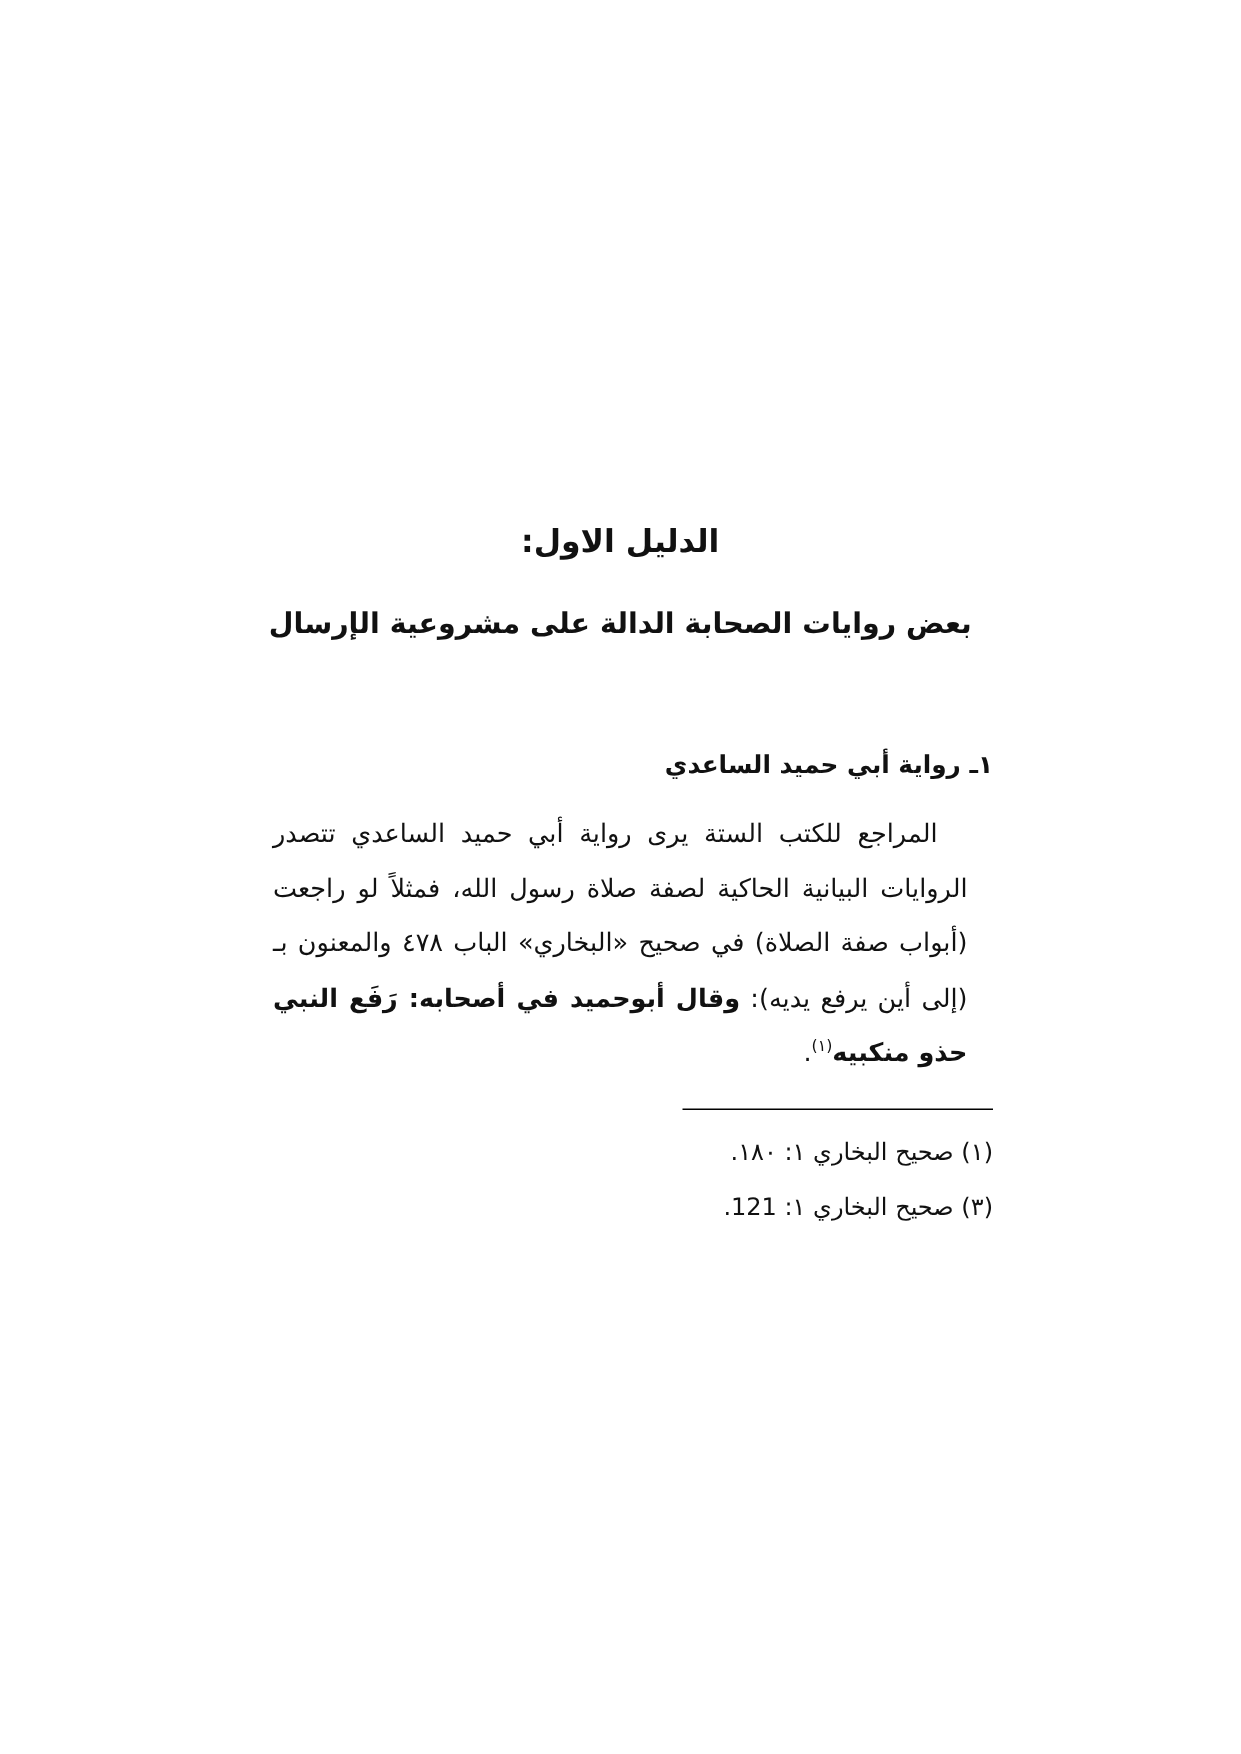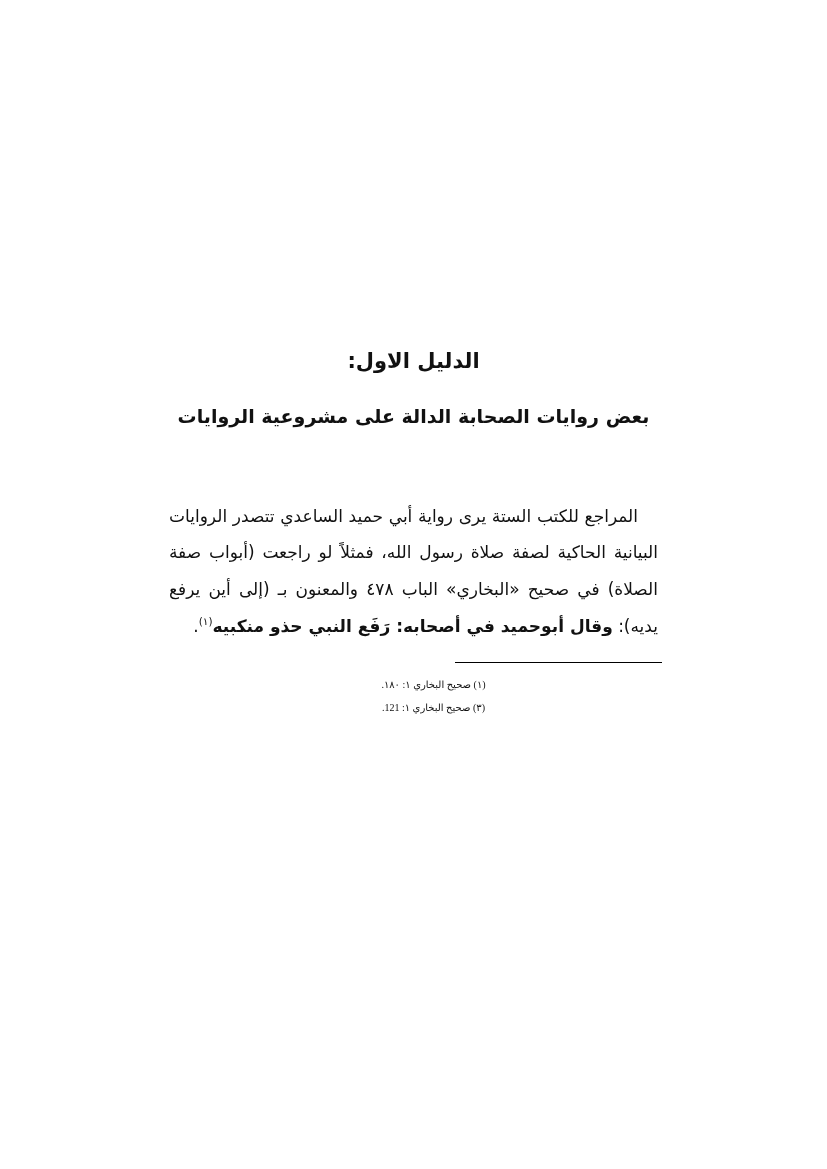--- a/index.html
+++ b/index.html
@@ -40,53 +40,53 @@
     font-weight: bold;
     line-height: 1.4;
     text-align: right;
   }
   .body-text {
     font-size: 17px;
     line-height: 2.15;
     text-align: justify;
   }
   .body-text p {
-    margin: 4px;
+    margin: 17px;
     text-indent: 20px;
   }
   .bold { font-weight: bold; }
   sup.fnref {
     font-size: 10.5px;
     line-height: 0;
     vertical-align: super;
   }
   .footnote-sep {
     width: 207px;
     height: 0;
     border-top: 1.5px solid #000000;
     margin: 18px 0 10px auto; 
   }
   .footnotes {
-    font-size: 10px;
+    font-size: 16px;
     line-height: 2.3;
-    text-align: center;
+    text-align: right;
     padding-left: 40px;
-    font-family: Liberation Serif, serif;
   }
   .footnote { margin: 0; }
 </style>
 </head>
 <body>
 
 <div class="page">
 
   <h1 class="title">الدليل الاول:</h1>
 
-  <h2 class="subtitle">بعض روايات الصحابة الدالة على مشروعية الروايات</h2>
+  <h2 class="subtitle">بعض روايات الصحابة الدالة على مشروعية الإرسال</h2>
 
+  <h3 class="section-heading">١ـ رواية أبي حميد الساعدي</h3>
 
   <div class="body-text" id="paragraphs">
       <p><span>المراجع للكتب الستة يرى رواية أبي حميد الساعدي تتصدر الروايات البيانية الحاكية لصفة صلاة رسول الله، فمثلاً لو راجعت (أبواب صفة الصلاة) في صحيح «البخاري» الباب ٤٧٨ والمعنون بـ (إلى أين يرفع يديه): </span><span class="bold">وقال أبوحميد في أصحابه: رَفَع النبي حذو منكبيه</span><sup class="fnref">(١)</sup><span>.</span></p>
     </div>
 
   <div class="footnote-sep"></div>
 
   <div class="footnotes" id="footnotes">
       <div class="footnote">(١) صحيح البخاري ١: ١٨٠.</div>
       <div class="footnote">(٣) صحيح البخاري ١: 121.</div>

